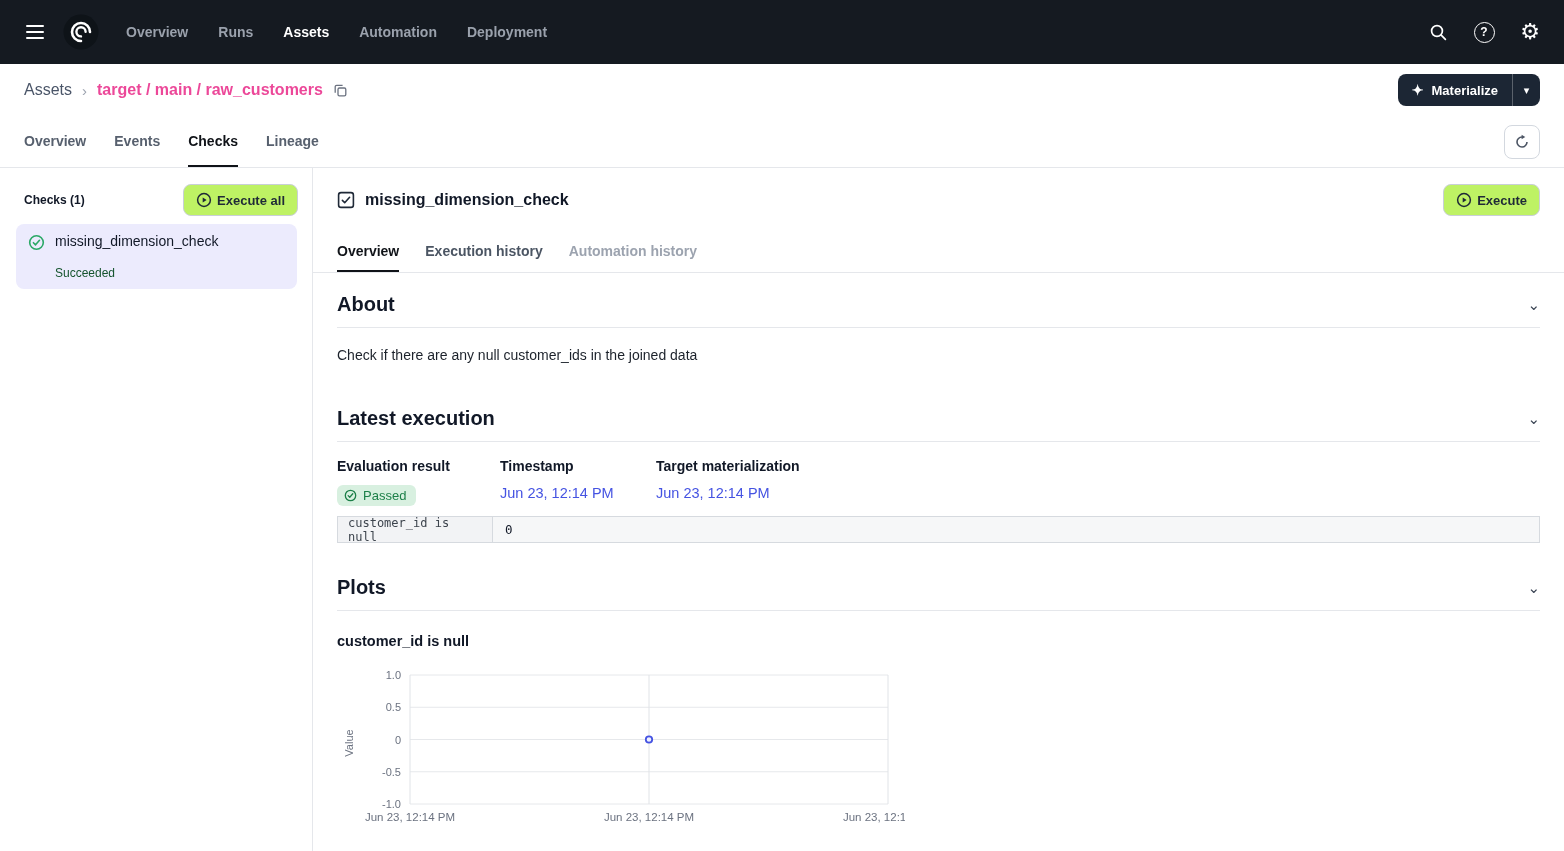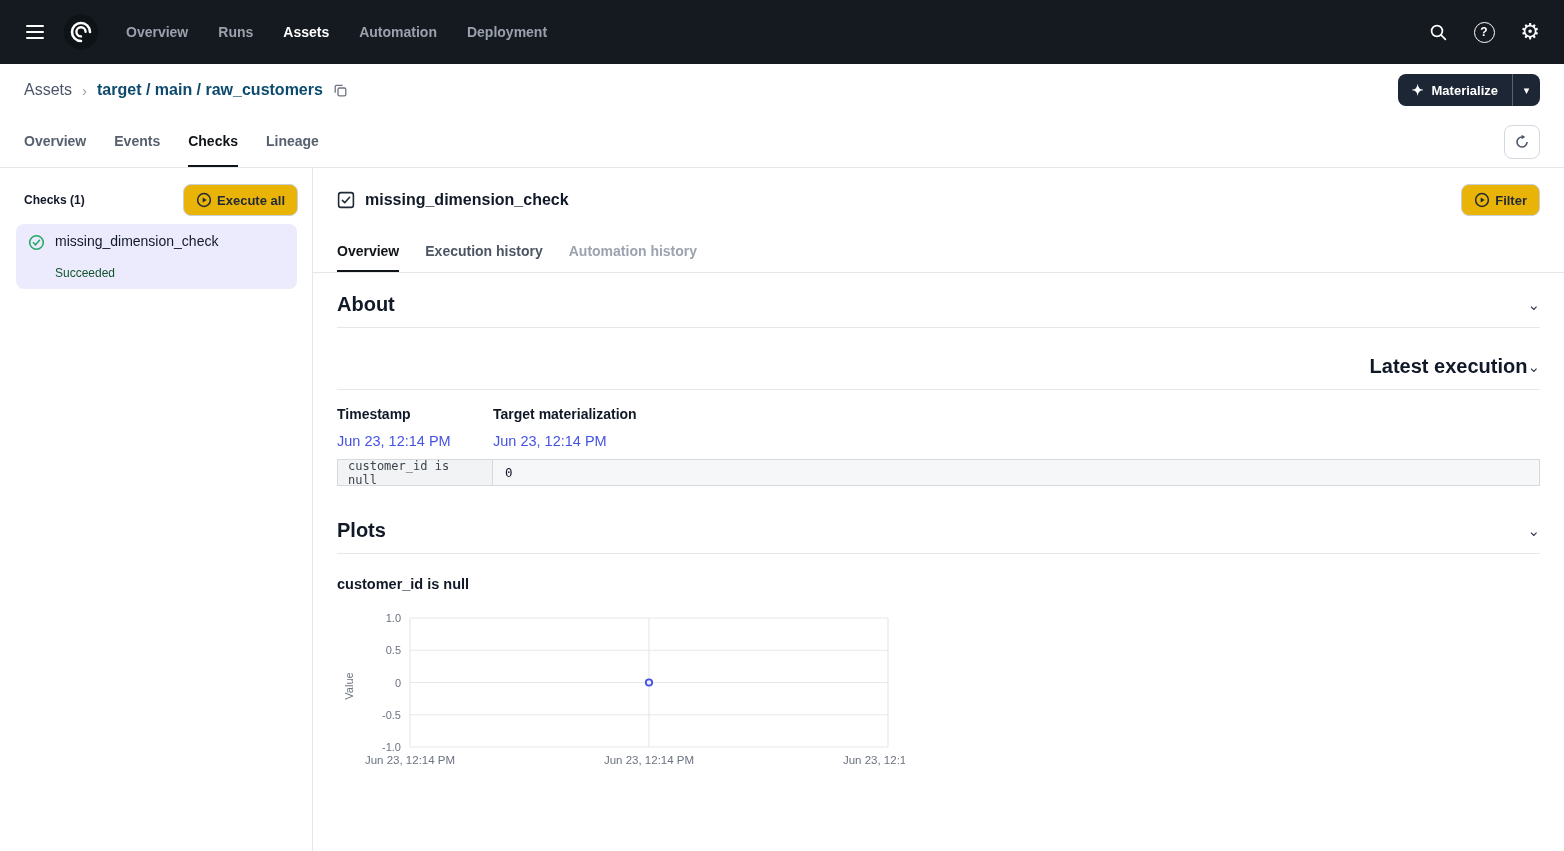--- a/index.html
+++ b/index.html
@@ -20,21 +20,21 @@
   .topnav-right{margin-left:auto;display:flex;gap:14px;align-items:center;}
   .icon-btn{width:32px;height:32px;background:none;border:none;display:flex;align-items:center;justify-content:center;}
   .help-circle{width:21px;height:21px;border:1.7px solid #fff;border-radius:50%;display:flex;
     align-items:center;justify-content:center;color:#fff;font-size:12px;font-weight:700;}
   .gear-glyph{color:#fff;font-size:22px;line-height:1;}
 
   
   .crumbrow{height:52px;display:flex;align-items:center;padding:0 24px;}
   .crumb-root{font-size:16px;color:#4A5568;}
   .crumb-sep{color:#9CA3AF;font-size:15px;margin:0 10px;}
-  .crumb-path{font-size:16px;font-weight:700;color:#0c4a6e;}
+  .crumb-path{font-size:16px;font-weight:700;color:#ec4899;}
   .copy-btn{background:none;border:none;margin-left:10px;display:flex;align-items:center;}
   .materialize-group{margin-left:auto;display:flex;}
   .materialize-main{display:flex;align-items:center;gap:8px;height:32px;padding:0 14px;background:#1C2634;
     color:#fff;border:none;border-radius:8px 0 0 8px;font-size:13px;font-weight:700;}
   .materialize-caret{width:28px;height:32px;background:#1C2634;color:#fff;border:none;
     border-left:1px solid rgba(255,255,255,.28);border-radius:0 8px 8px 0;font-size:11px;}
   .sparkle{font-size:14px;line-height:1;}
 
   
   .asset-tabs{height:52px;display:flex;align-items:stretch;padding:0 24px;border-bottom:1px solid #E5E7EB;}
@@ -45,21 +45,21 @@
     border:1px solid #D3D8DF;border-radius:8px;display:flex;align-items:center;justify-content:center;}
 
   
   .layout{display:flex;height:683px;}
   .sidebar{width:313px;flex:0 0 313px;border-right:1px solid #E5E7EB;}
   .main{flex:1;overflow:hidden;}
 
   
   .side-head{display:flex;align-items:center;padding:16px 14px 0 24px;}
   .side-title{font-size:12px;font-weight:700;color:#111827;}
-  .btn-outline{display:flex;align-items:center;gap:5px;height:32px;padding:4px 12px;background:#eab308;
+  .btn-outline{display:flex;align-items:center;gap:5px;height:32px;padding:4px 12px;background:#bef264;
     border:1px solid #C9CFD7;border-radius:8px;font-size:13px;font-weight:700;color:#1F2937;}
   .side-head .btn-outline{margin-left:auto;}
   .filter-box{margin:24px 16px 0 16px;height:32px;border:1px solid #CBD2DA;border-radius:8px;
     display:flex;align-items:center;gap:7px;padding:0 10px;background:#fff;}
   .filter-box input{border:none;outline:none;flex:1;font-size:13px;color:#111827;font-family:inherit;background:transparent;}
   .filter-box input::placeholder{color:#9AA1AB;}
   .check-item{margin:8px 15px 0 16px;padding:9px 12px;border-radius:8px;background:#ECEBFD;
     display:flex;gap:10px;align-items:flex-start;cursor:pointer;}
   .check-item .name{font-size:14px;color:#111827;line-height:1.25;}
   .check-item .status{font-size:12px;color:#14532d;margin-top:15px;}
@@ -73,21 +73,21 @@
     border-bottom:2px solid transparent;}
   .detail-tabs .tab.active{color:#101318;border-bottom-color:#101318;}
   .detail-tabs .tab.disabled{color:#9CA3AF;}
   .scroll{padding:20px 24px 0 24px;}
 
   .section-head{display:flex;align-items:center;justify-content:space-between;
     border-bottom:1px solid #E5E7EB;padding-bottom:11px;}
   .section-head h2{font-size:20px;font-weight:700;color:#111827;}
   .chev{color:#374151;font-size:15px;line-height:1;cursor:pointer;}
   .about-desc{margin-top:19px;font-size:14px;color:#1C222B;}
-  .sec-gap{margin-top:27px;justify-content:flex-end;}
+  .sec-gap{margin-top:44px;}
   .sec-gap2{margin-top:33px;}
 
   .exec-grid{display:flex;margin-top:16px;}
   .col-result{width:163px;}
   .col-ts{width:156px;}
   .col-label{font-size:14px;font-weight:700;color:#111827;}
   .col-val{margin-top:11px;font-size:14px;}
   .badge-passed{display:inline-flex;align-items:center;gap:6px;background:#D8F0E0;color:#1C7F48;
     font-size:13px;border-radius:6px;padding:3px 10px 3px 7px;}
   .ts-link{color:#4553E2;font-size:14.5px;}
@@ -206,43 +206,56 @@
       <svg width="18" height="18" viewBox="0 0 18 18">
         <rect x="1.6" y="1.6" width="14.8" height="14.8" rx="2.4" fill="none" stroke="#1F2937" stroke-width="1.6"></rect>
         <path d="M5.4 9.4 l2.3 2.3 l4.9 -5.4" fill="none" stroke="#1F2937" stroke-width="1.6" stroke-linecap="round" stroke-linejoin="round"></path>
       </svg>
       <span class="detail-title">missing_dimension_check</span>
       <button class="btn-outline">
         <svg width="16" height="16" viewBox="0 0 16 16">
           <circle cx="8" cy="8" r="6.4" fill="none" stroke="#1F2937" stroke-width="1.5"></circle>
           <path d="M6.7 5.4 L10.6 8 L6.7 10.6 Z" fill="#1F2937"></path>
         </svg>
-        <span>Filter</span>
+        <span>Execute</span>
       </button>
     </div>
 
     <div class="detail-tabs">
       <a class="tab active">Overview</a>
       <a class="tab">Execution history</a>
       <a class="tab disabled">Automation history</a>
     </div>
 
     <div class="scroll">
 
       <div class="section-head">
         <h2>About</h2>
         <span class="chev">⌄</span>
       </div>
+      <p class="about-desc">Check if there are any null customer_ids in the joined data</p>
 
       <div class="section-head sec-gap">
         <h2>Latest execution</h2>
         <span class="chev">⌄</span>
       </div>
 
       <div class="exec-grid">
+        <div class="col-result">
+          <div class="col-label">Evaluation result</div>
+          <div class="col-val">
+            <span class="badge-passed">
+              <svg width="13" height="13" viewBox="0 0 16 16">
+                <circle cx="8" cy="8" r="6.4" fill="none" stroke="#1C7F48" stroke-width="1.6"></circle>
+                <path d="M5.1 8.2 l2 2 l3.7 -4.3" fill="none" stroke="#1C7F48" stroke-width="1.6" stroke-linecap="round" stroke-linejoin="round"></path>
+              </svg>
+              <span>Passed</span>
+            </span>
+          </div>
+        </div>
         <div class="col-ts">
           <div class="col-label">Timestamp</div>
           <div class="col-val">
             <a class="ts-link">Jun 23, 12:14 PM</a>
           </div>
         </div>
         <div>
           <div class="col-label">Target materialization</div>
           <div class="col-val">
             <a class="ts-link">Jun 23, 12:14 PM</a>

